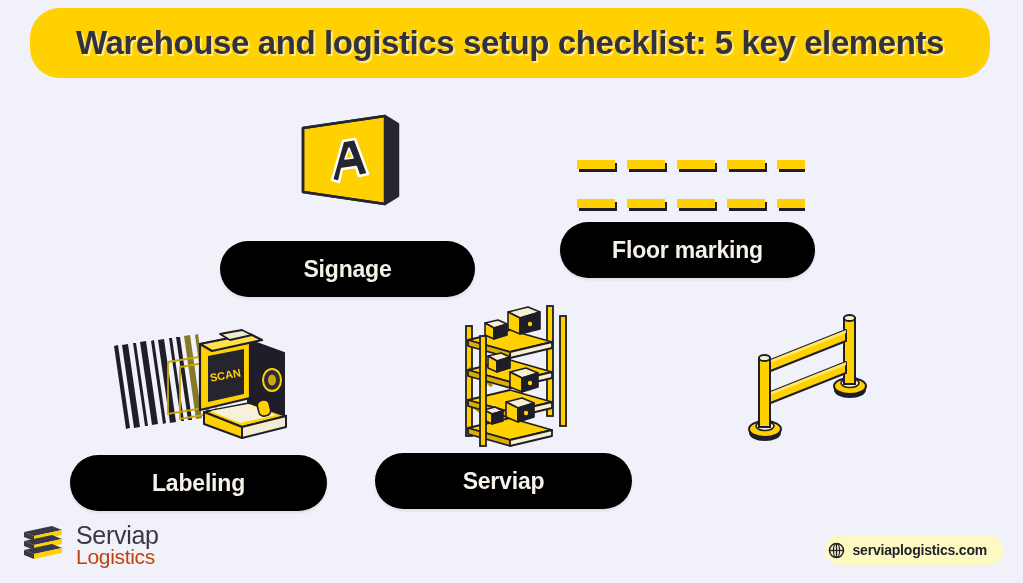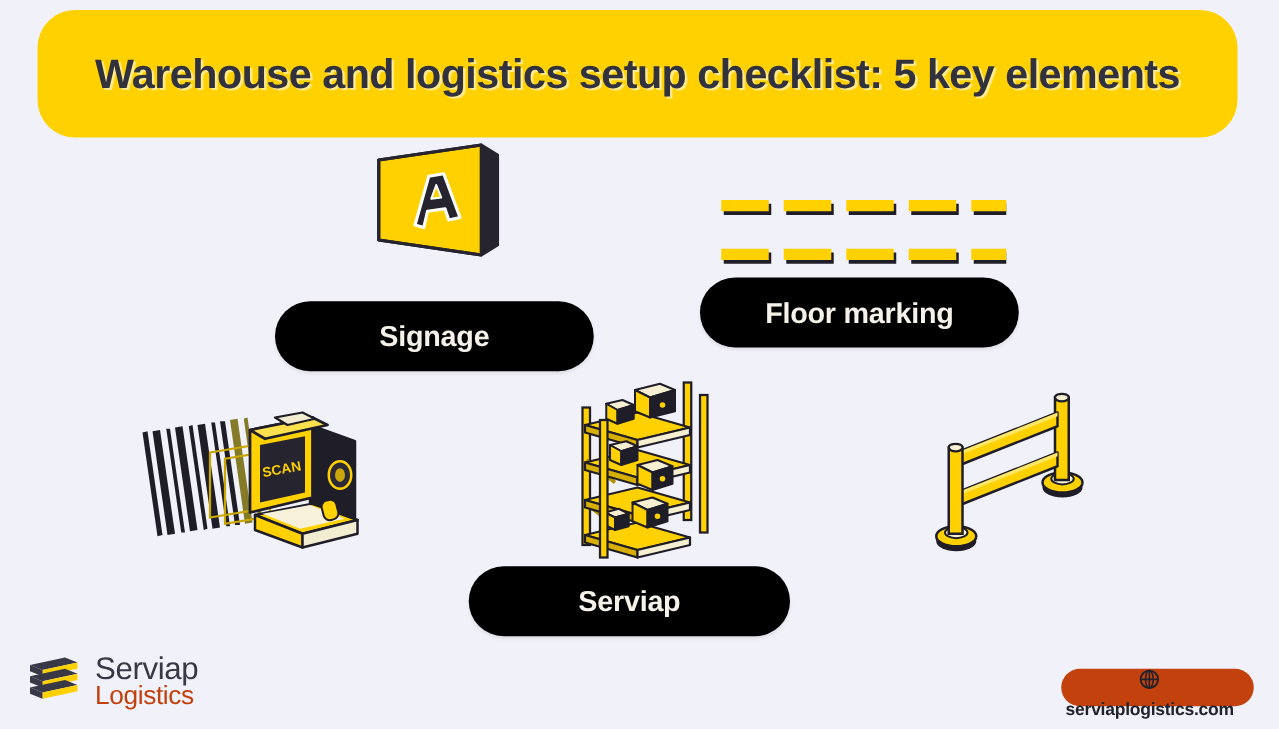--- a/index.html
+++ b/index.html
@@ -22,21 +22,21 @@
     height: 583px;
     background: #f1f1fa;
   }
 
   
   .header-banner {
     position: absolute;
     left: 30px;
     top: 8px;
     width: 960px;
-    height: 102px;
+    height: 70px;
     background: #ffd100;
     border-radius: 30px;
     display: flex;
     align-items: center;
     justify-content: center;
   }
 
   .header-title {
     font-family: "Liberation Sans", sans-serif;
     font-size: 33px;
@@ -112,27 +112,26 @@
     color: #c2410c;
     letter-spacing: -0.3px;
   }
 
   
   .site-badge {
     position: absolute;
     right: 20px;
     top: 535px;
     height: 30px;
-    background: #c2410c;
+    background: #fef9c3;
     border-radius: 16px;
     display: flex;
     align-items: center;
     gap: 7px;
     padding: 0 16px 0 3px;
-    flex-direction: column;
   }
   .site-badge-text {
     font-family: "Liberation Sans", sans-serif;
     font-size: 14px;
     font-weight: bold;
     color: #22222c;
     letter-spacing: -0.2px;
     white-space: nowrap;
   }
   .globe-icon { width: 17px; height: 17px; flex-shrink: 0; display: block; }
@@ -329,20 +328,23 @@
   </div>
 
   <div class="pill" id="pill-signage">
     <span class="pill-label">Signage</span>
   </div>
 
   <div class="pill" id="pill-floor">
     <span class="pill-label">Floor marking</span>
   </div>
 
+  <div class="pill" id="pill-labeling">
+    <span class="pill-label">Labeling</span>
+  </div>
 
   <div class="pill" id="pill-racking">
     <span class="pill-label">Serviap</span>
   </div>
 
 
   <div class="footer-logo">
     <svg class="logo-mark" viewBox="0 0 46 42">
 
       <polygon points="2,8 30,2 40,6 12,12" fill="#383846"></polygon>

